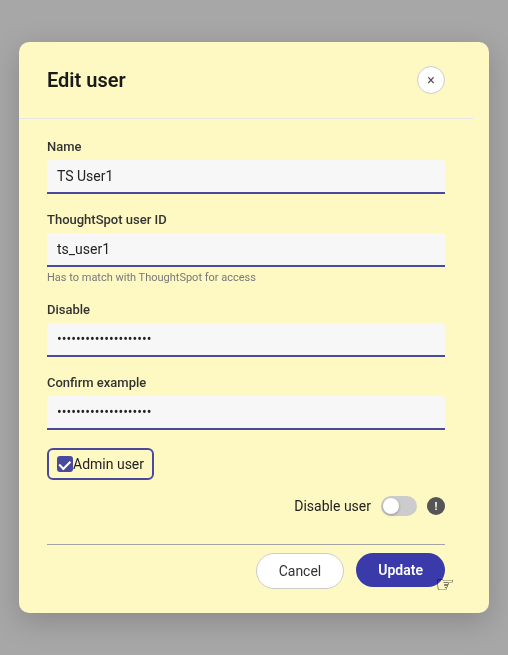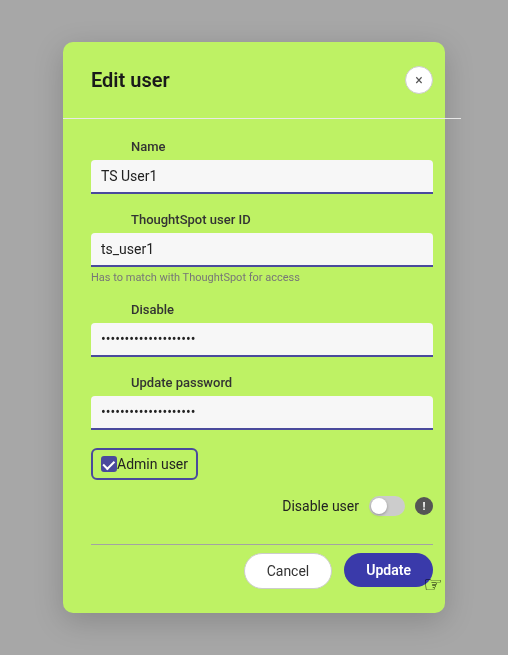--- a/index.html
+++ b/index.html
@@ -21,24 +21,24 @@
     .modal-overlay {
       width: 508px;
       height: 655px;
       display: flex;
       align-items: center;
       justify-content: center;
       background: rgba(0,0,0,0.3);
     }
 
     .modal {
-      background: #bef264;
+      background: #fef9c3;
       border-radius: 10px;
-      width: 382px;
-      padding: 24px 12px 24px 28px;
+      width: 470px;
+      padding: 24px 44px 24px 28px;
       position: relative;
       box-shadow: 0 8px 30px rgba(0,0,0,0.18);
     }
 
     .modal-header {
       display: flex;
       justify-content: space-between;
       align-items: center;
       margin-bottom: 24px;
     }
@@ -72,21 +72,20 @@
     .form-group {
       margin-bottom: 18px;
     }
 
     .form-label {
       display: block;
       font-size: 13px;
       font-weight: 500;
       color: #333;
       margin-bottom: 6px;
-      margin-left: 40px;
     }
 
     .form-input {
       width: 100%;
       border: none;
       border-bottom: 2px solid #4a4a9c;
       background: #f7f7f7;
       padding: 8px 10px;
       font-size: 14px;
       color: #222;
@@ -259,21 +258,21 @@
       <input class="form-input" type="text" value="ts_user1" style="">
       <div class="hint-text">Has to match with ThoughtSpot for access</div>
     </div>
 
     <div class="form-group">
       <label class="form-label">Disable</label>
       <input class="form-input" type="password" value="xxxxxxxxxxxxxxxxxxxx" style="">
     </div>
 
     <div class="form-group">
-      <label class="form-label">Update password</label>
+      <label class="form-label">Confirm example</label>
       <input class="form-input" type="password" value="xxxxxxxxxxxxxxxxxxxx" style="">
     </div>
 
 
     <div class="checkbox-row">
       <div class="checkbox-custom checked"></div>
       <span class="checkbox-label">Admin user</span>
     </div>
 
     <div class="disable-row">

